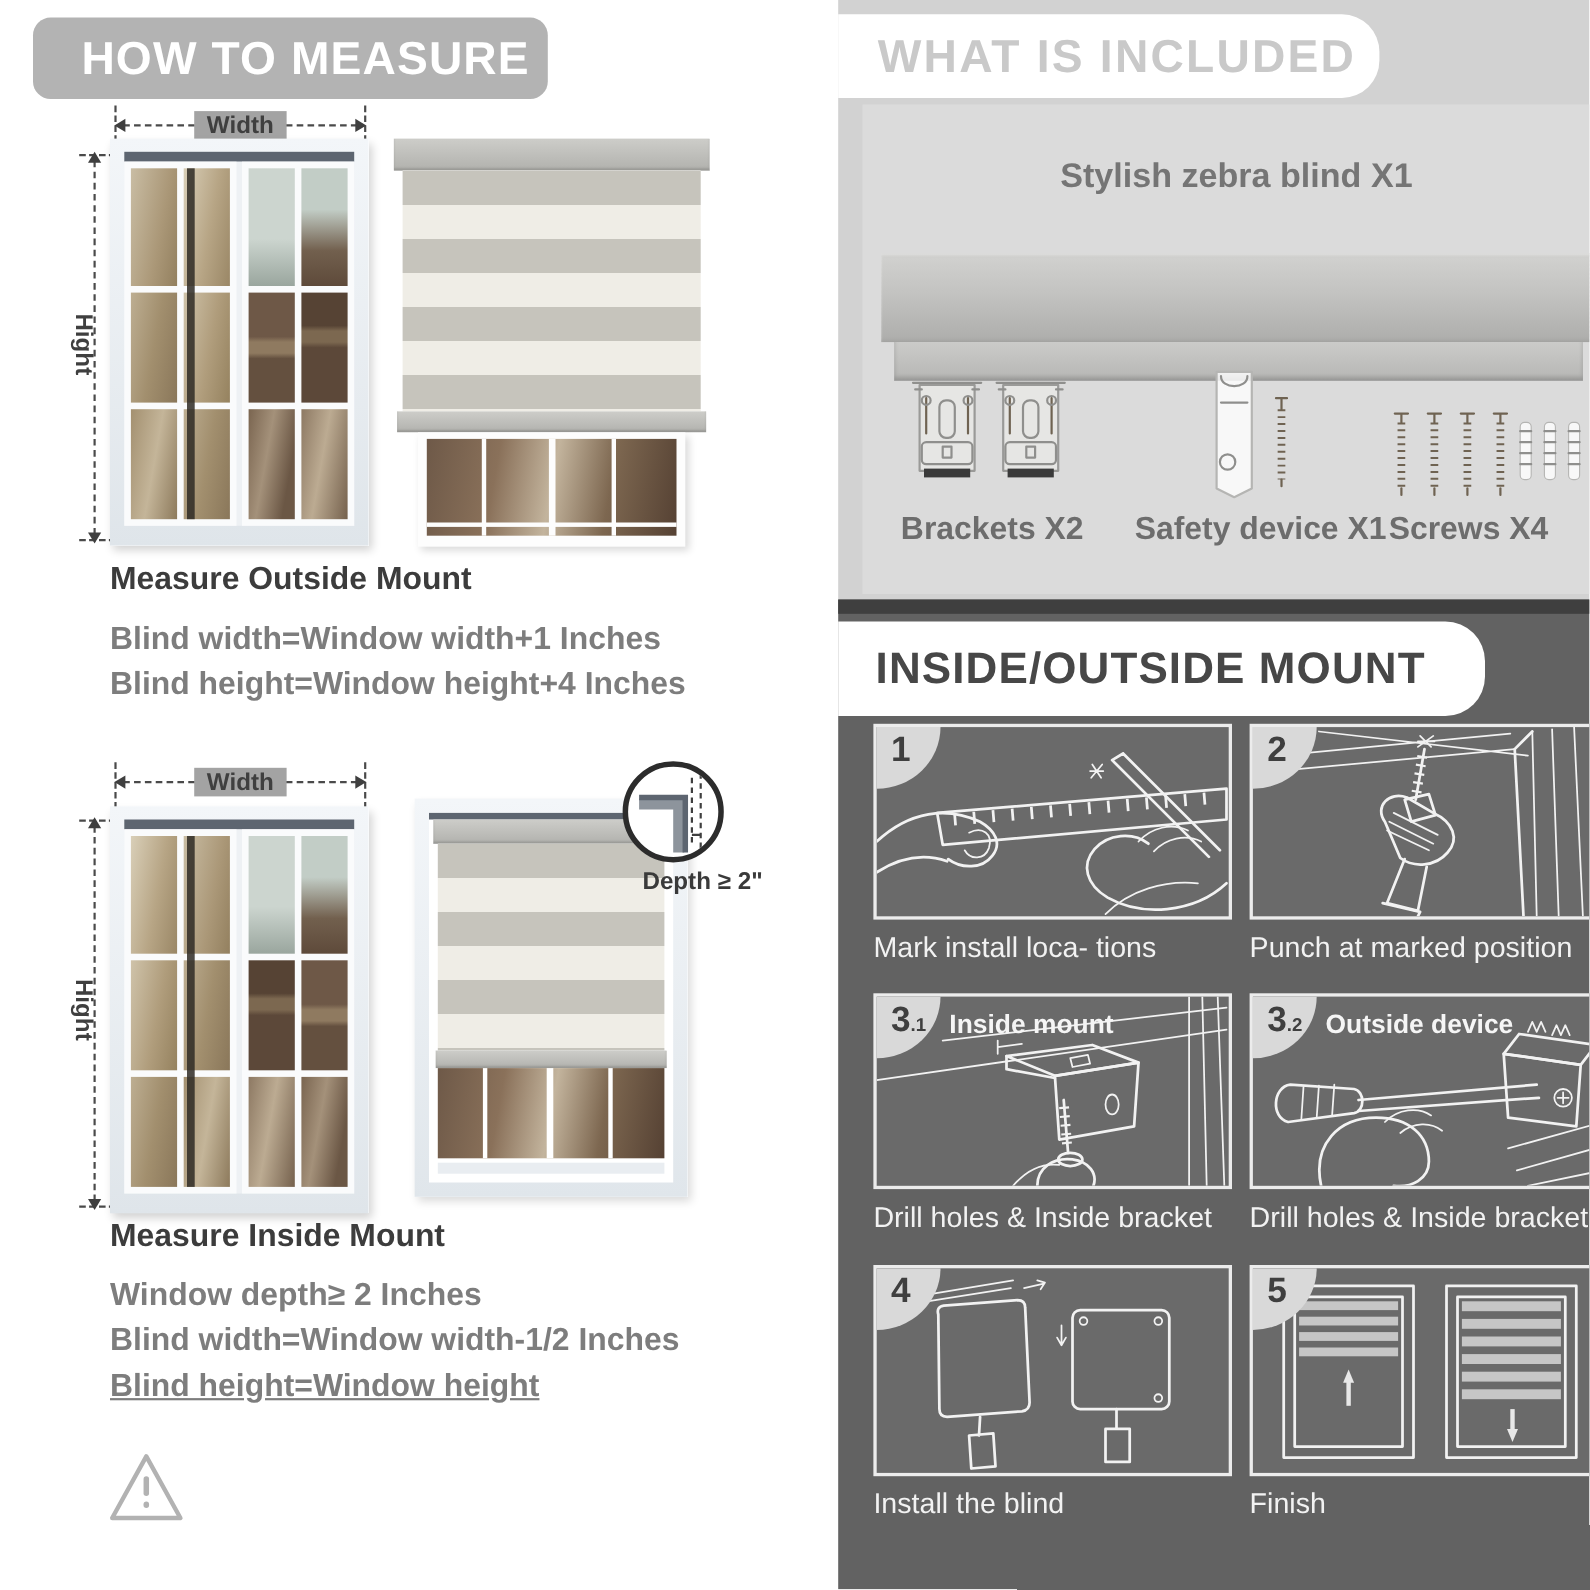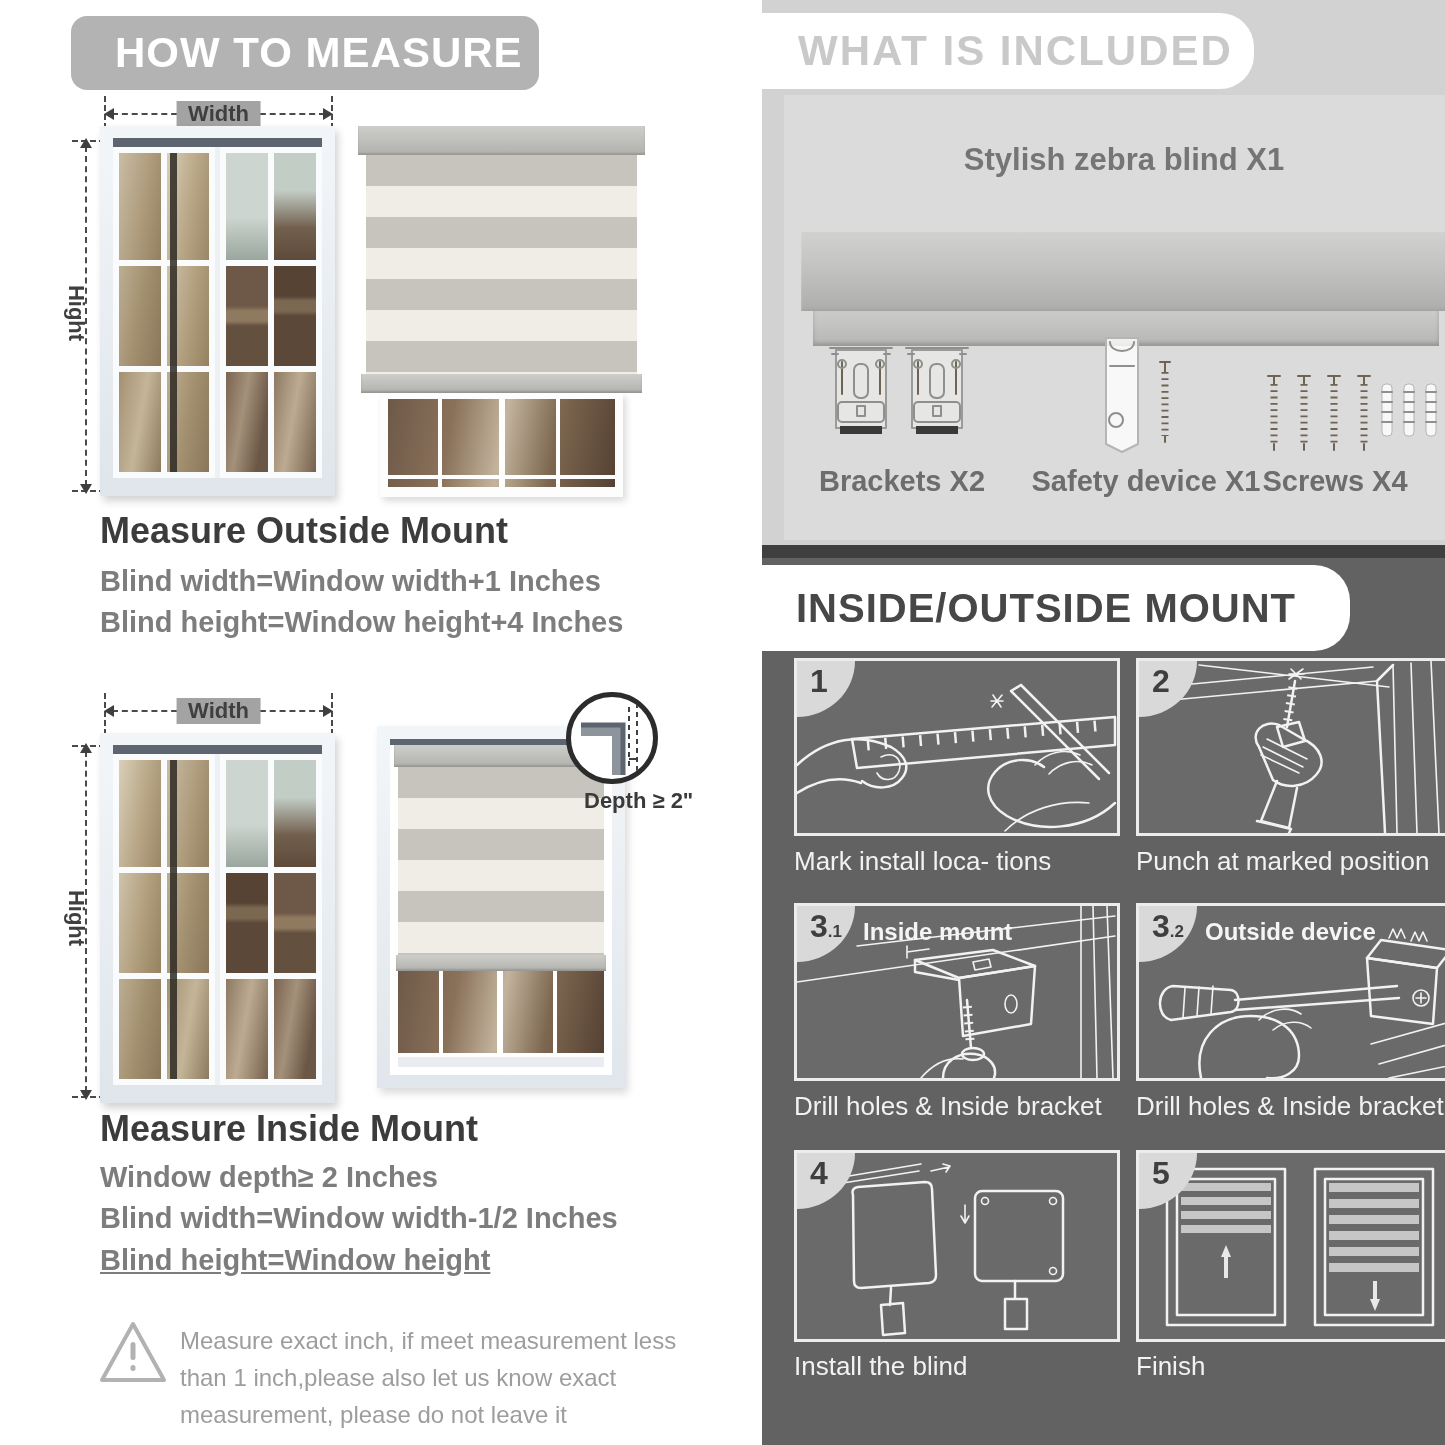--- a/index.html
+++ b/index.html
@@ -2,22 +2,22 @@
 <html><head>
 <meta charset="utf-8">
 <style>
   html,body{margin:0;padding:0;background:#ffffff;}
   .page{position:relative;width:1445px;height:1445px;background:#ffffff;overflow:hidden;
         font-family:"Liberation Sans",sans-serif;}
 
   
   .sec-header-left{position:absolute;left:30px;top:16px;width:468px;height:74px;background:#b3b3b3;
     border-radius:16px;color:#ffffff;font-size:42px;font-weight:bold;letter-spacing:1px;
-    display:flex;align-items:center;padding-left:44px;box-sizing:border-box;margin-left:41px;}
-  .measure-title{position:absolute;left:100px;font-size:36px;font-weight:bold;color:#3c3c3c;}
+    display:flex;align-items:center;padding-left:44px;box-sizing:border-box;}
+  .measure-title{position:absolute;left:100px;font-size:29px;font-weight:bold;color:#3c3c3c;}
   .measure-line{position:absolute;left:100px;font-size:29px;font-weight:bold;color:#7d7d7d;}
 
   
   .h-arrow{position:absolute;height:24px;}
   .h-arrow .line{position:absolute;left:8px;right:8px;top:11px;border-top:2px dashed #4a4a4a;}
   .h-arrow .ah-l{position:absolute;left:0;top:6px;width:0;height:0;border-top:6px solid transparent;
      border-bottom:6px solid transparent;border-right:10px solid #3f3f3f;}
   .h-arrow .ah-r{position:absolute;right:0;top:6px;width:0;height:0;border-top:6px solid transparent;
      border-bottom:6px solid transparent;border-left:10px solid #3f3f3f;}
   .h-arrow .lbl{position:absolute;left:50%;top:12px;transform:translate(-50%,-50%);background:#a3a3a3;
@@ -263,25 +263,20 @@
   <div class="measure-title" style="top:1108px;">Measure Inside Mount</div>
   <div class="measure-line" style="top:1161px;">Window depth≥ 2 Inches</div>
   <div class="measure-line" style="top:1202px;">Blind width=Window width-1/2 Inches</div>
   <div class="measure-line" style="top:1244px;text-decoration:underline;">Blind height=Window height</div>
 
   <svg style="position:absolute;left:96px;top:1318px;width:74px;height:70px;" viewBox="0 0 74 70">
     <path d="M37 6 L68 62 L6 62 Z" fill="none" stroke="#b2b2b2" stroke-width="4" stroke-linejoin="round"></path>
     <rect x="34.5" y="24" width="5" height="18" rx="2.5" fill="#b2b2b2"></rect>
     <rect x="34.5" y="47" width="5" height="6" rx="2.5" fill="#b2b2b2"></rect>
   </svg>
-  <div class="warning-text">
-    <div>Measure exact inch, if meet measurement less</div>
-    <div>than 1 inch,please also let us know exact</div>
-    <div>measurement, please do not leave it</div>
-  </div>
 
   <div class="right-col">
 
     <div class="included">
       <div class="inner-panel"></div>
       <div class="sec-header-right">WHAT IS INCLUDED</div>
       <div class="blind-label">Stylish zebra blind X1</div>
 
       <div class="cassette-main"></div>
       <div class="cassette-lower"></div>

